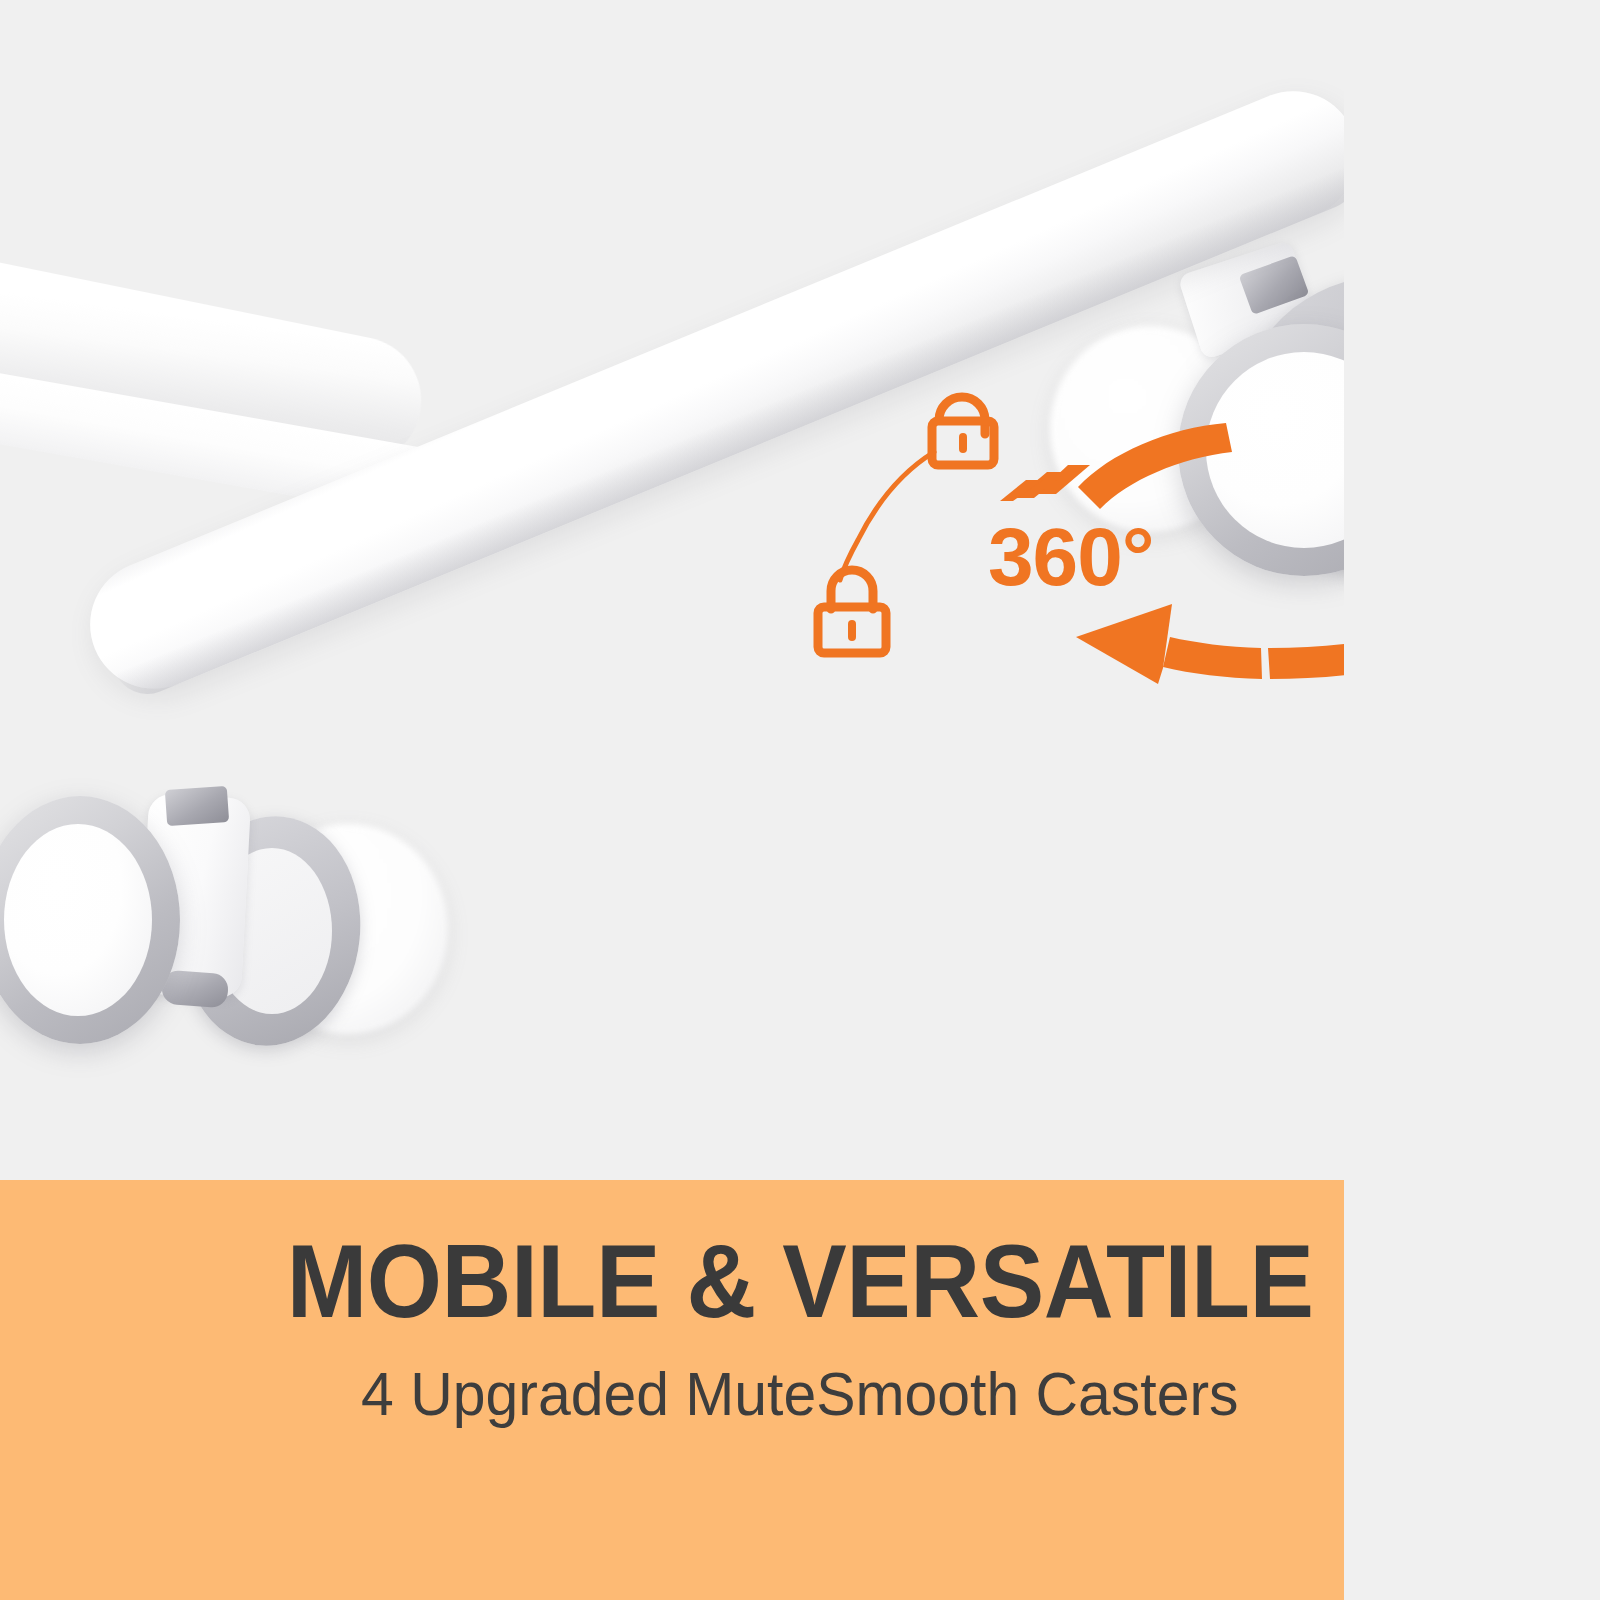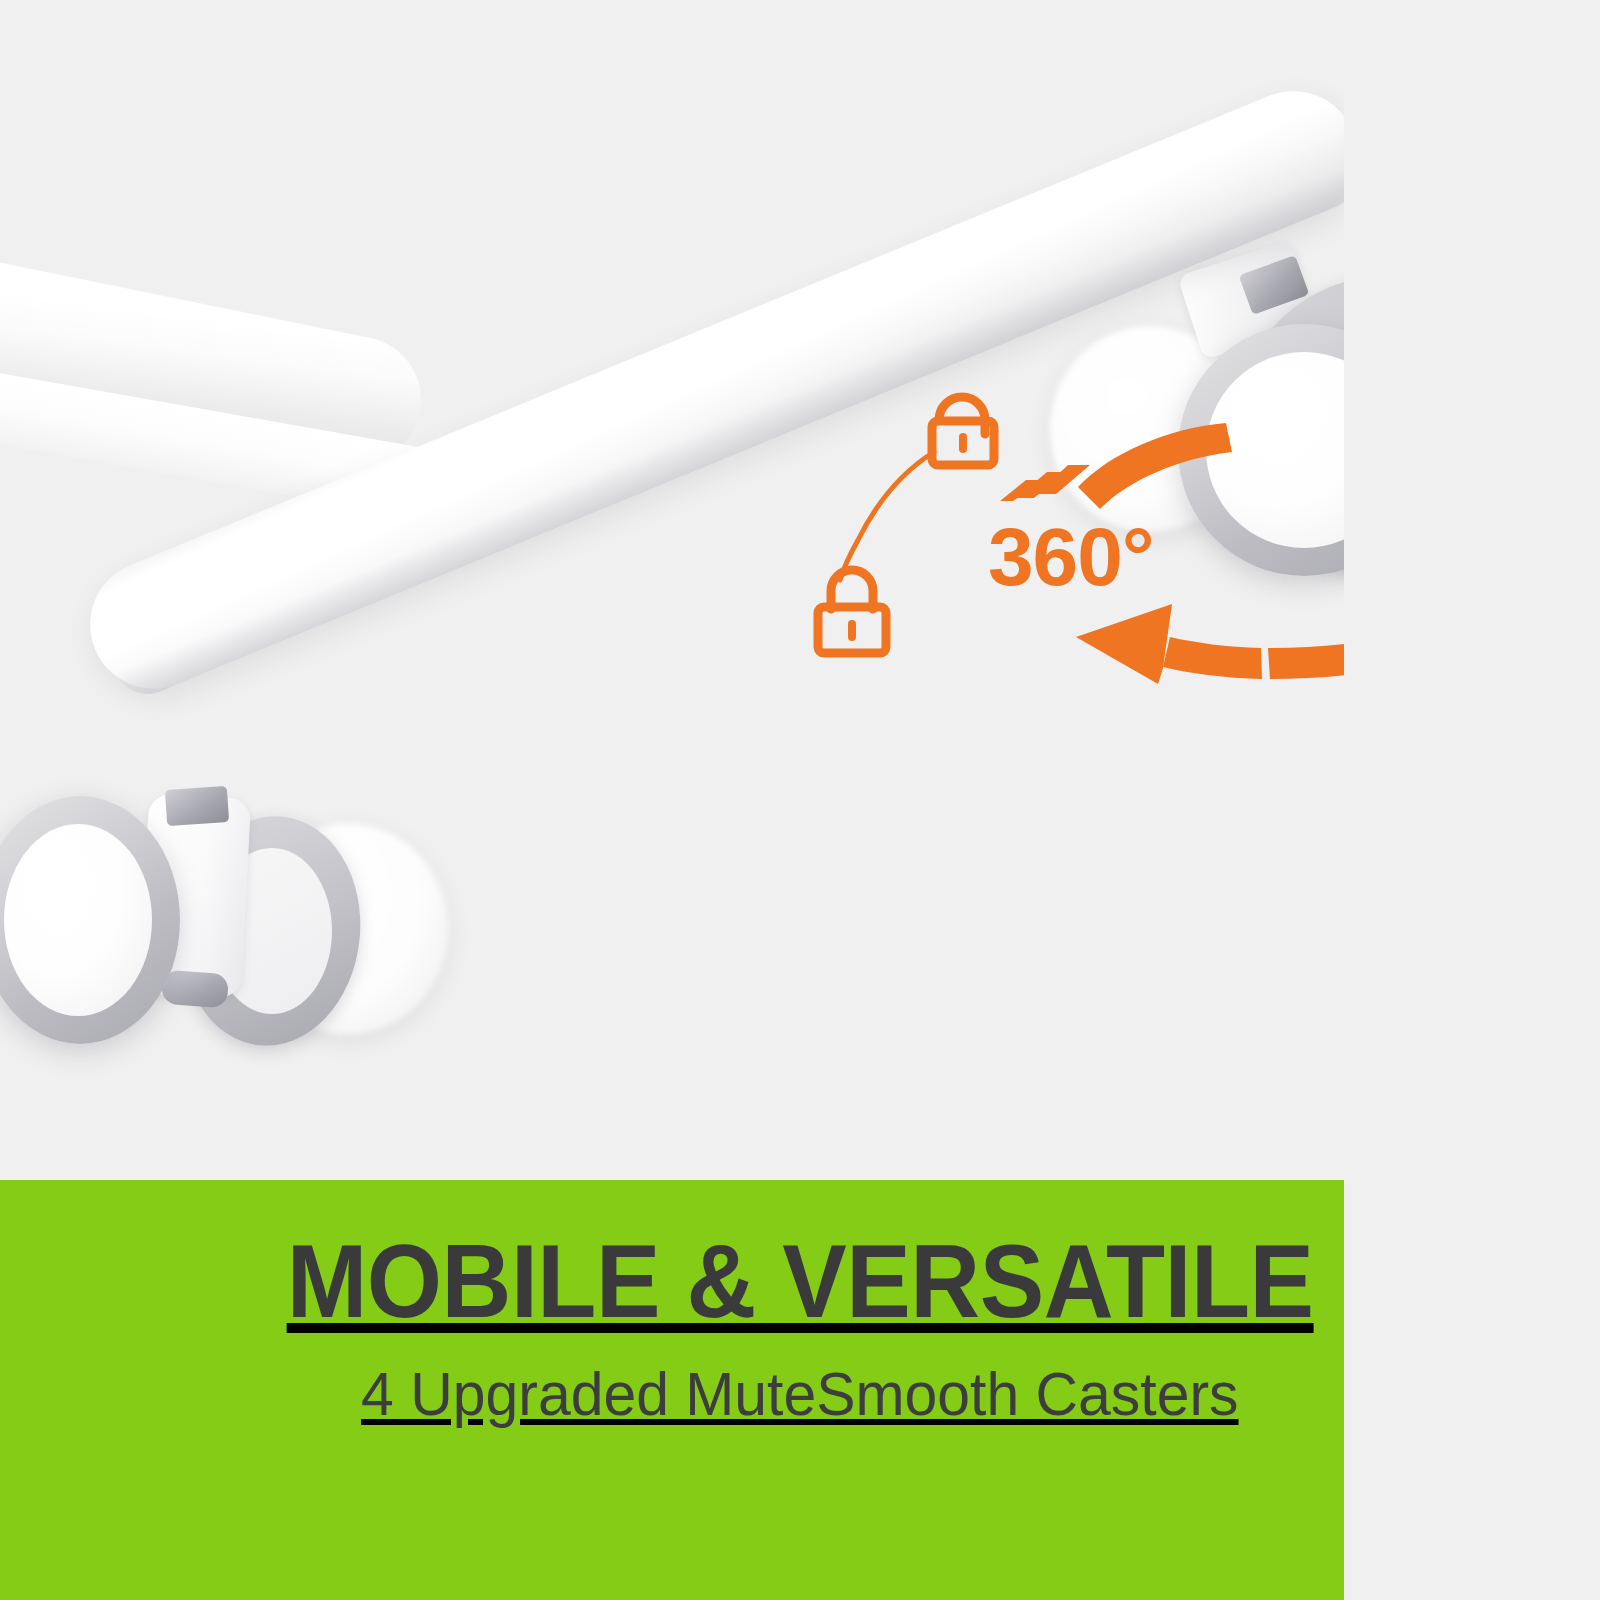--- a/index.html
+++ b/index.html
@@ -5,21 +5,21 @@
   * { margin:0; padding:0; box-sizing:border-box; }
   html, body {
     width:1600px; height:1600px;
     background:#f0f0f0;
     font-family:"Liberation Sans", sans-serif;
     overflow:hidden;
   }
   #stage {
     position:relative;
     width:1344px; height:1600px;
-    background:#84cc16;
+    background:#fdba74;
     overflow:hidden;
   }
 
   
   #photo {
     position:absolute;
     left:0; top:0; width:1600px; height:1180px;
     overflow:hidden;
     background:#f0f0f0;
   }
@@ -135,21 +135,20 @@
   
   #caption {
     position:absolute;
     left:0; top:1180px;
     width:1600px; height:420px;
     display:flex;
     flex-direction:column;
     align-items:center;
     justify-content:flex-start;
     padding-top:48px;
-    text-decoration:underline;
   }
   #headline {
     font-family:"Liberation Sans Narrow","Liberation Sans",sans-serif;
     font-weight:bold;
     font-size:104px;
     line-height:1.02;
     letter-spacing:-0.5px;
     color:#3a3a3a;
     transform:scaleX(.93);
     white-space:nowrap;

